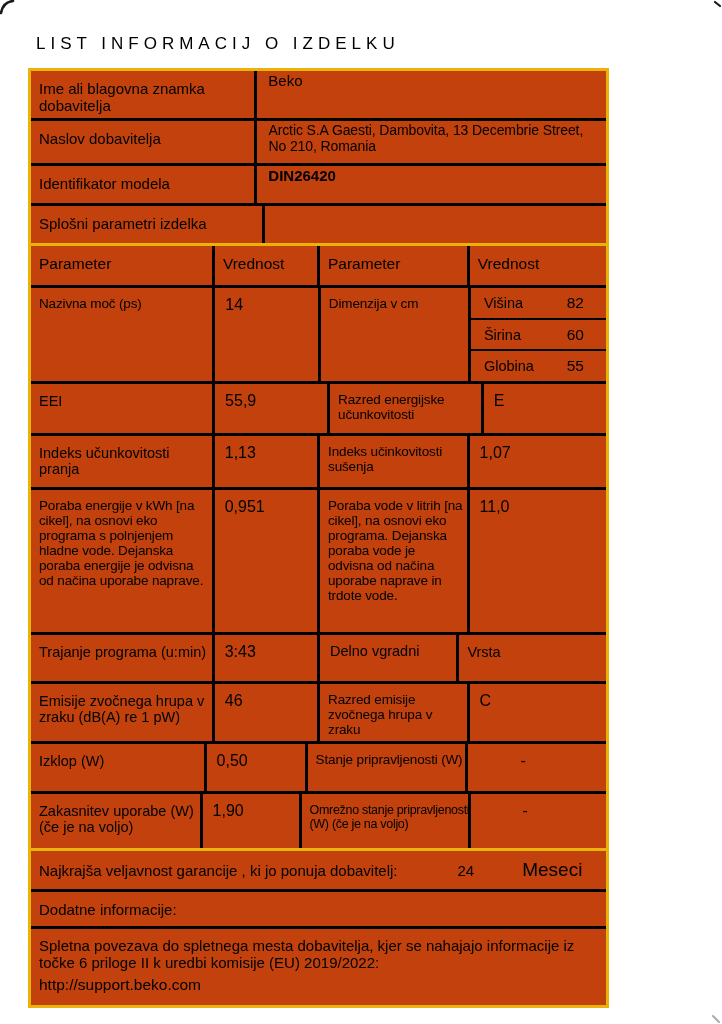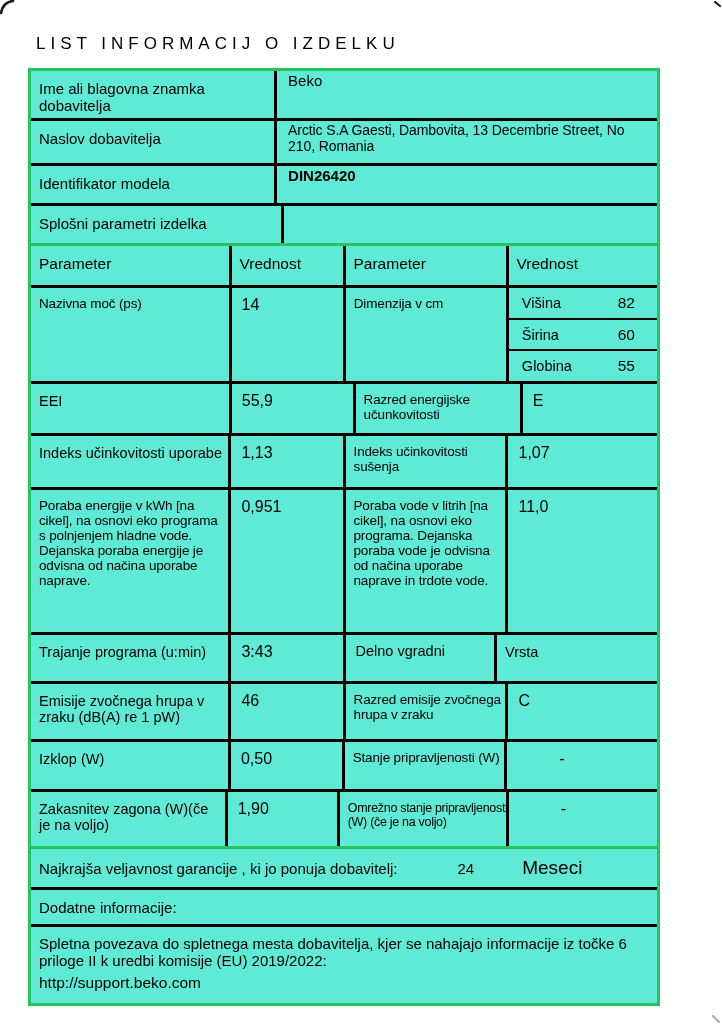--- a/index.html
+++ b/index.html
@@ -4,21 +4,21 @@
 <style>
   * { margin:0; padding:0; box-sizing:border-box; }
   html,body { width:722px; height:1024px; background:#ffffff; overflow:hidden;
               font-family:"Liberation Sans", sans-serif; color:#000; }
   .page { position:relative; width:722px; height:1024px; background:#fff; }
 
   .doc-title { position:absolute; left:36px; top:34px; font-size:17px;
                letter-spacing:5px; font-weight:400; white-space:nowrap; }
 
   .sheet { position:absolute; left:28px; top:68px; width:655px; }
-  .section { width:632px; border:3px solid #22c55e; background:#5eead4; }
+  .section { width:581px; border:3px solid #eab308; background:#c2410c; }
   .section + .section { margin-top:-3px; }
   .row { display:flex; border-top:3px solid #000; align-items:stretch; }
   .row:first-child { border-top:none; }
   .cell { border-left:3px solid #000; padding:7px 4px 4px 8px; }
   .cell:first-child { border-left:none; }
 
   
   .c-lbl { width:252px; font-size:15px; padding-top:9px; }
   .c-val { width:397px; font-size:15px; padding-top:1px; padding-left:11px; }
   .r-s1 { min-height:38px; }
@@ -143,21 +143,21 @@
       </div>
 
       <div class="row r-eei">
         <div class="cell c1 p-lbl">EEI</div>
         <div class="cell c2 p-val">55,9</div>
         <div class="cell c3 p-lbl-sm">Razred energijske učunkovitosti</div>
         <div class="cell c4 p-val">E</div>
       </div>
 
       <div class="row r-idx">
-        <div class="cell c1 p-lbl">Indeks učinkovitosti uporabe</div>
+        <div class="cell c1 p-lbl">Indeks učunkovitosti pranja</div>
         <div class="cell c2 p-val">1,13</div>
         <div class="cell c3 p-lbl-sm">Indeks učinkovitosti sušenja</div>
         <div class="cell c4 p-val">1,07</div>
       </div>
 
       <div class="row r-por">
         <div class="cell c1 p-lbl-sm">Poraba energije v kWh [na cikel], na osnovi eko programa s polnjenjem hladne vode. Dejanska poraba energije je odvisna od načina uporabe naprave.</div>
         <div class="cell c2 p-val">0,951</div>
         <div class="cell c3 p-lbl-sm">Poraba vode v litrih [na cikel], na osnovi eko programa. Dejanska poraba vode je odvisna od načina uporabe naprave in trdote vode.</div>
         <div class="cell c4 p-val">11,0</div>
@@ -178,21 +178,21 @@
       </div>
 
       <div class="row r-izk">
         <div class="cell c1 p-lbl">Izklop (W)</div>
         <div class="cell c2 p-val">0,50</div>
         <div class="cell c3 p-lbl-sm nowrap">Stanje pripravljenosti (W)</div>
         <div class="cell c4 p-val dash">-</div>
       </div>
 
       <div class="row r-zak">
-        <div class="cell c1 p-lbl">Zakasnitev zagona (W)(če je na voljo)</div>
+        <div class="cell c1 p-lbl">Zakasnitev uporabe (W)(če je na voljo)</div>
         <div class="cell c2 p-val">1,90</div>
         <div class="cell c3 cond">
           <div>Omrežno stanje pripravljenosti</div>
           <div>(W) (če je na voljo)</div>
         </div>
         <div class="cell c4 p-val dash">-</div>
       </div>
     </div>
 
     <div class="section">

